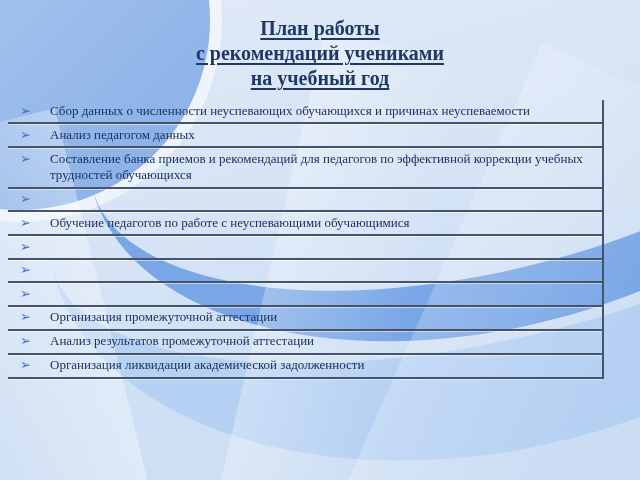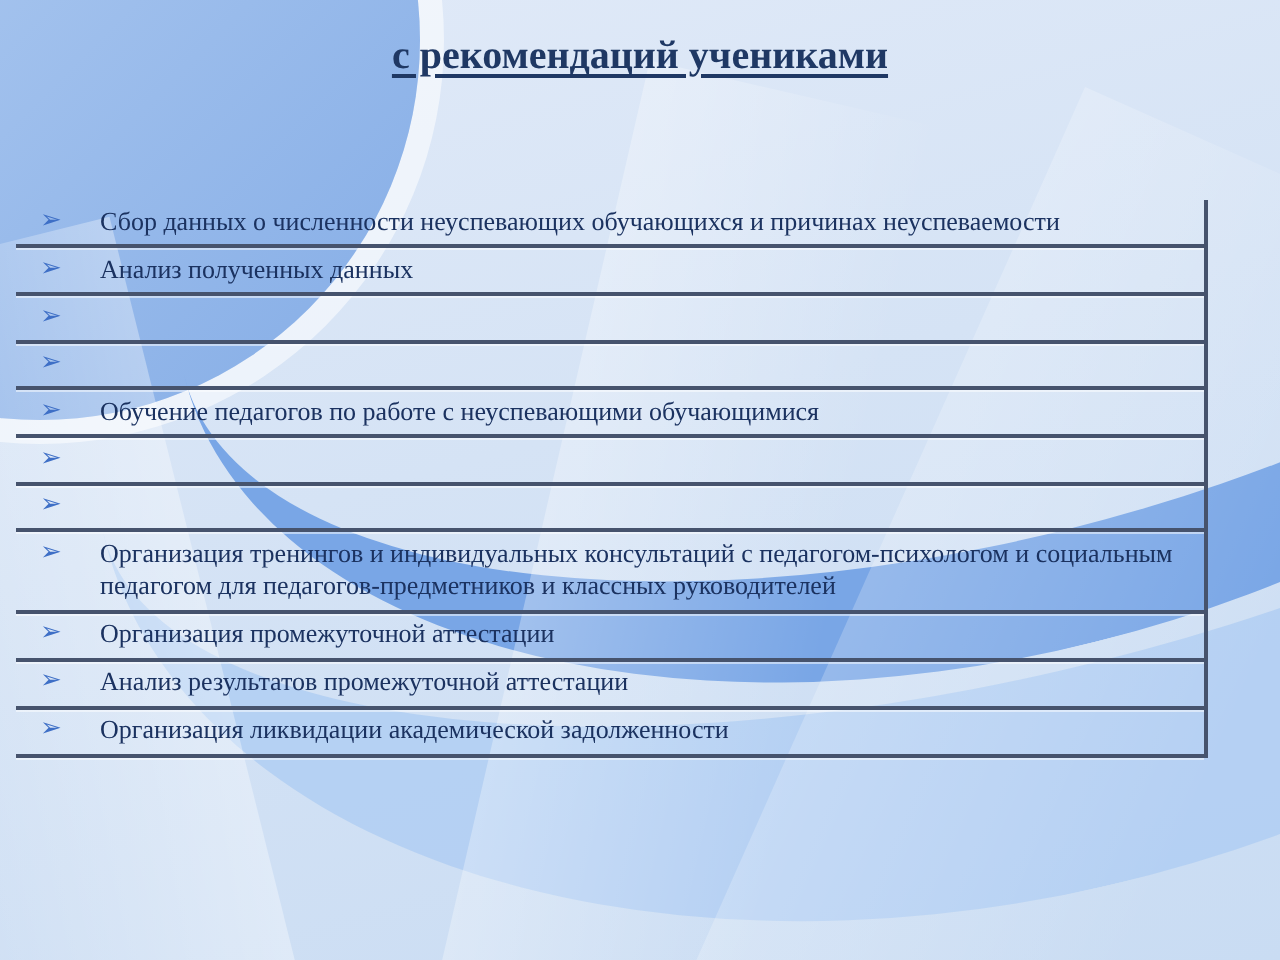--- a/index.html
+++ b/index.html
@@ -70,36 +70,39 @@
 
 <div class="slide">
   <div class="corner-tl"></div>
   <div class="swoosh-tr-light"></div>
   <div class="swoosh-tr"></div>
   <div class="ray1"></div>
   <div class="ray2"></div>
   <div class="ray3"></div>
 
   <div class="title">
+    <div>План работы</div>
     <div>с рекомендаций учениками</div>
+    <div>на учебный год</div>
   </div>
 
   <div class="plan-table" id="plan-table">
   <div class="row">
     <span class="bullet">➢</span>
     <span class="txt">Сбор данных о численности неуспевающих обучающихся и причинах неуспеваемости</span>
   </div>
 
   <div class="row">
     <span class="bullet">➢</span>
-    <span class="txt">Анализ полученных данных</span>
+    <span class="txt">Анализ педагогом данных</span>
   </div>
 
   <div class="row">
     <span class="bullet">➢</span>
+    <span class="txt">Составление банка приемов и рекомендаций для педагогов по эффективной коррекции учебных трудностей обучающихся</span>
   </div>
 
   <div class="row">
     <span class="bullet">➢</span>
   </div>
 
   <div class="row">
     <span class="bullet">➢</span>
     <span class="txt">Обучение педагогов по работе с неуспевающими обучающимися</span>
   </div>
@@ -107,21 +110,20 @@
   <div class="row">
     <span class="bullet">➢</span>
   </div>
 
   <div class="row">
     <span class="bullet">➢</span>
   </div>
 
   <div class="row">
     <span class="bullet">➢</span>
-    <span class="txt">Организация тренингов и индивидуальных консультаций с педагогом-психологом и социальным педагогом для педагогов-предметников и классных руководителей</span>
   </div>
 
   <div class="row">
     <span class="bullet">➢</span>
     <span class="txt">Организация промежуточной аттестации</span>
   </div>
 
   <div class="row">
     <span class="bullet">➢</span>
     <span class="txt">Анализ результатов промежуточной аттестации</span>

